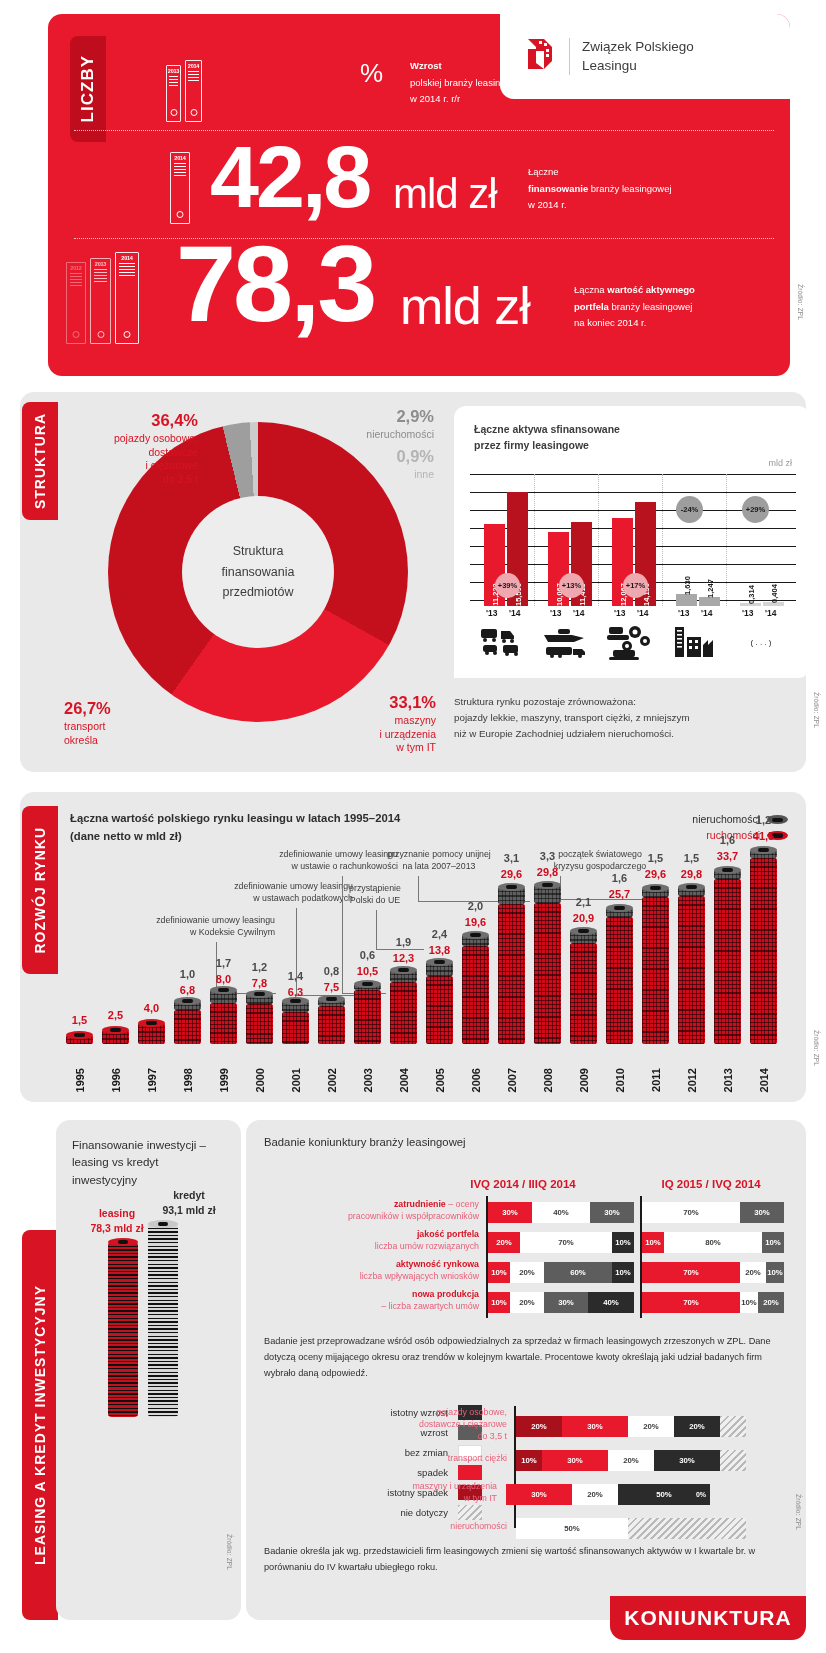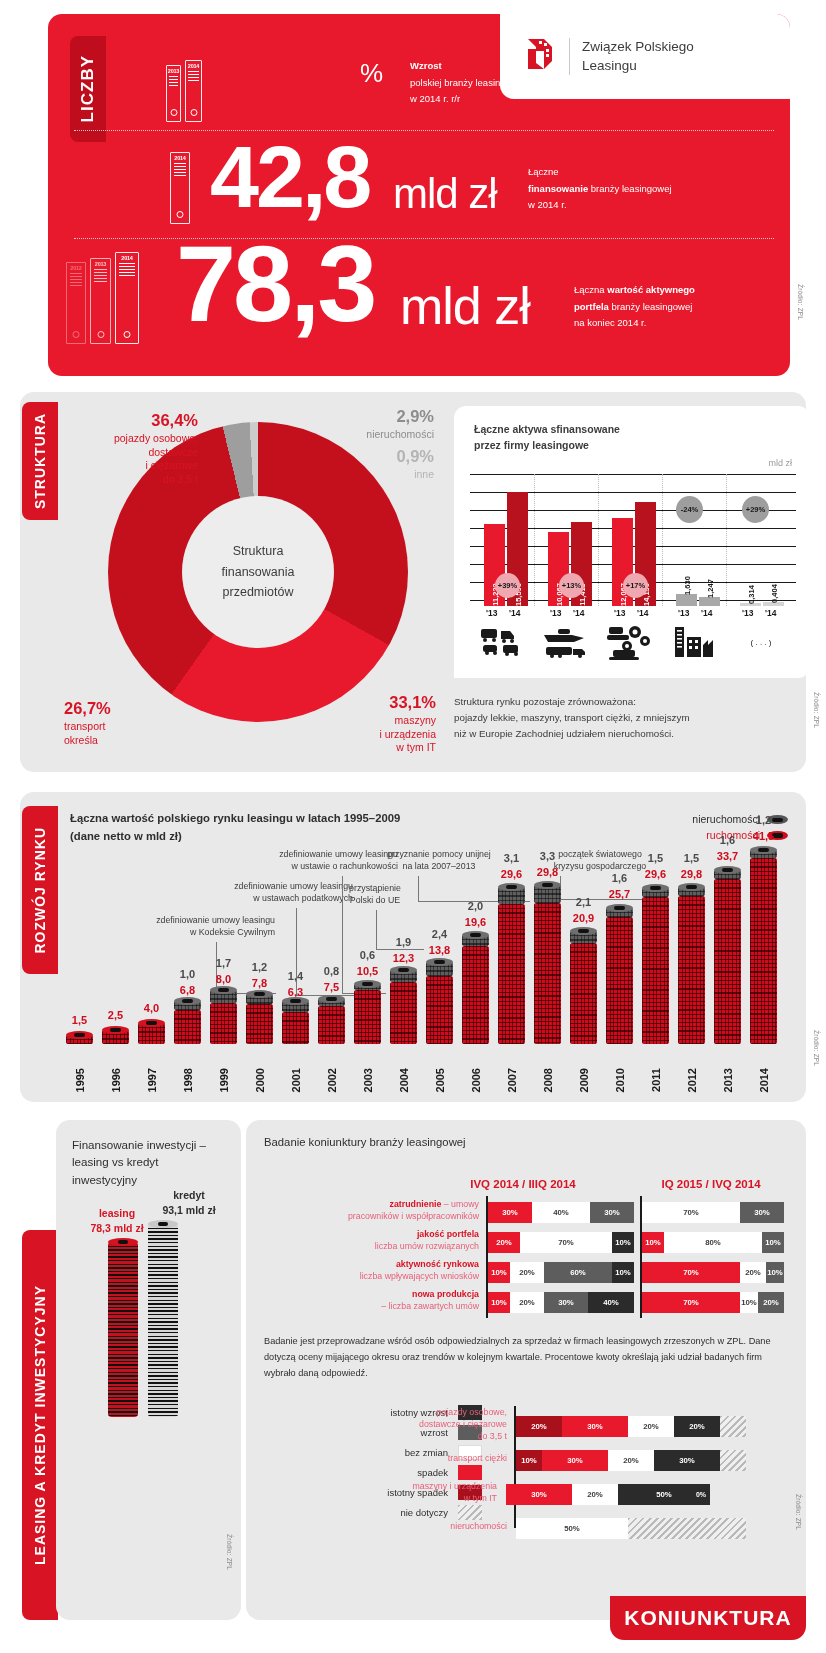--- a/index.html
+++ b/index.html
@@ -510,21 +510,21 @@
   <div id="struktura-note" style="white-space:pre-line">Struktura rynku pozostaje zrównoważona:
 pojazdy lekkie, maszyny, transport ciężki, z mniejszym
 niż w Europie Zachodniej udziałem nieruchomości.</div>
   <span class="src" style="right:-14px; top:300px;">Źródło: ZPL</span>
 </div>
 
 <div class="panel" id="rozwoj">
   <div class="tag" id="rozwoj-tag">
     <span class="tag vert" style="position:static;background:none;width:auto;height:auto;">ROZWÓJ RYNKU</span>
   </div>
-  <div id="rozwoj-title" style="white-space:pre-line">Łączna wartość polskiego rynku leasingu w latach 1995–2009
+  <div id="rozwoj-title" style="white-space:pre-line">Łączna wartość polskiego rynku leasingu w latach 1995–2014
 (dane netto w mld zł)</div>
 
   <div id="legend">
     <div>
       <span style="color:#2e2e2e;">nieruchomości</span>
       <span class="coin-ic g"></span>
     </div>
     <div>
       <span style="color:#d81324;">ruchomości</span>
       <span class="coin-ic r"></span>
@@ -798,21 +798,21 @@
   <div id="koni-title">Badanie koniunktury branży leasingowej</div>
 
   <div class="koni-head" style="left:212px; top:58px; width:130px;">IVQ 2014 / IIIQ 2014</div>
   <div class="koni-head" style="left:400px; top:58px; width:130px;">IQ 2015 / IVQ 2014</div>
 
   <div class="kdiv" style="left:240px; top:76px; height:122px;"></div>
   <div class="kdiv" style="left:394px; top:76px; height:122px;"></div>
 
   <div class="krow" style="left:242px; top:82px; width:300px;">
     <div class="rl">
-      <b>zatrudnienie</b><span> – umowy</span><br>
+      <b>zatrudnienie</b><span> – oceny</span><br>
       <span>pracowników i współpracowników</span>
     </div>
     <div class="seg s-red" style="left:0px;  width:44px;">30%</div>
     <div class="seg s-white" style="left:44px; width:58px;">40%</div>
     <div class="seg s-dgray" style="left:102px;width:44px;">30%</div>
     <div class="seg s-white" style="left:154px;width:98px;">70%</div>
     <div class="seg s-dgray" style="left:252px;width:44px;">30%</div>
   </div>
 
   <div class="krow" style="left:242px; top:112px; width:300px;">
@@ -912,18 +912,19 @@
     <div class="seg s-white" style="left:66px; width:46px;">20%</div>
     <div class="seg s-black" style="left:112px;width:92px;">50%</div>
     <div class="seg s-black" style="left:186px;width:18px; font-size:7px;">0%</div>
   </div>
   <div class="krow" style="left:270px; top:398px; width:260px;">
     <div class="rl" style="width:148px; top:2px;">nieruchomości</div>
     <div class="seg s-white" style="left:0px;  width:112px;">50%</div>
     <div class="seg s-hatch" style="left:112px;width:118px;"></div>
   </div>
 
+  <div id="koni-note2">Badanie określa jak wg. przedstawicieli firm leasingowych zmieni się wartość sfinansowanych aktywów w I kwartale br. w porównaniu do IV kwartału ubiegłego roku.</div>
   <span class="src" style="right:4px; top:374px;">Źródło: ZPL</span>
 </div>
 
 <div class="tag" id="koni-tag">
   <span>KONIUNKTURA</span>
 </div>
 
 </body></html>

